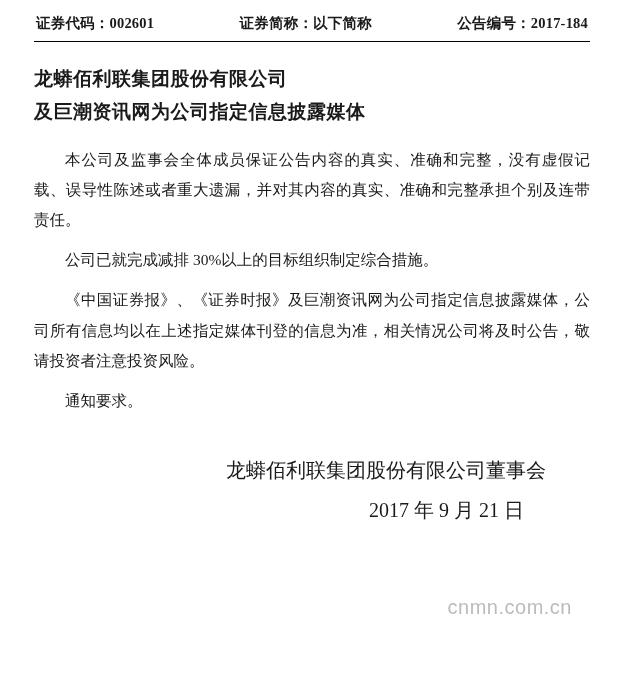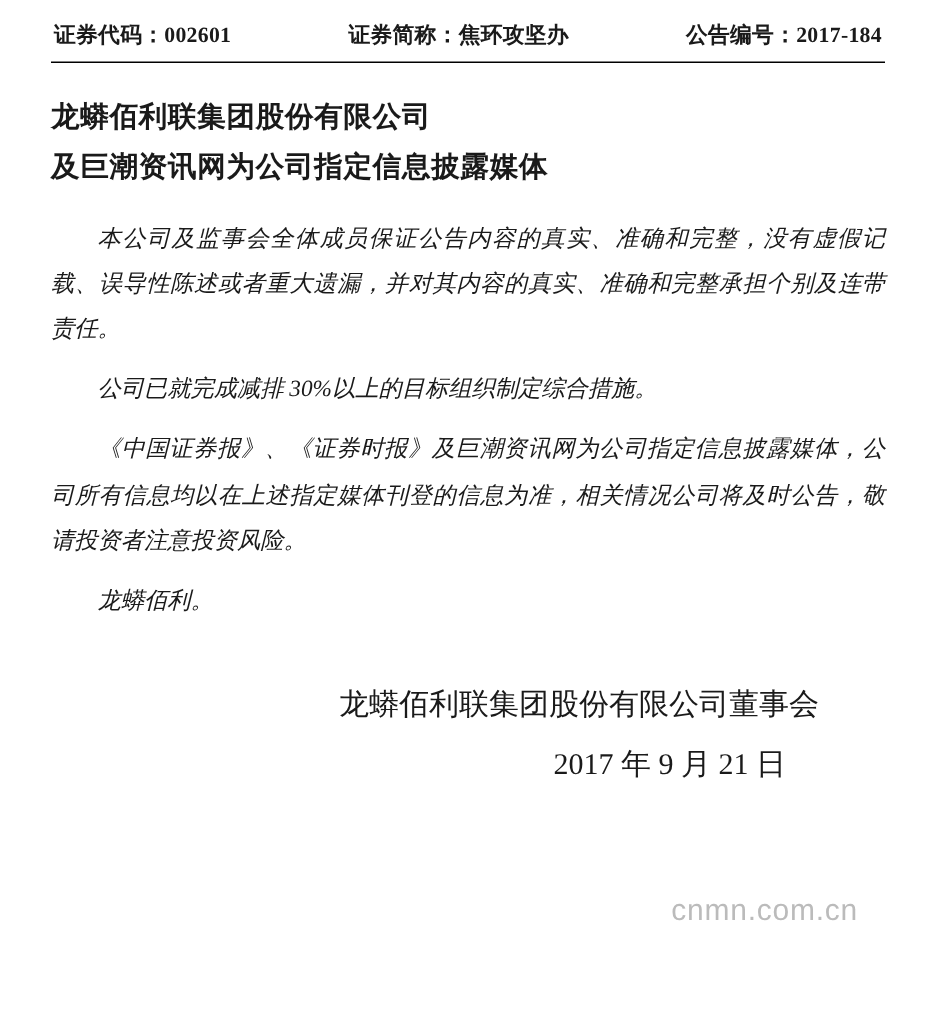--- a/index.html
+++ b/index.html
@@ -58,21 +58,20 @@
   .body {
     margin-top: 16px;
     font-size: 15.5px;
     line-height: 1.95;
     text-align: justify;
     text-justify: inter-ideograph;
   }
   .para {
     text-indent: 2em;
     margin: 16px 0 3px 0;
-    font-style: italic;
   }
   .para.gap {
     margin-top: 10px;
   }
   
   .sign {
     margin-top: 34px;
     text-align: right;
     font-size: 20px;
     line-height: 2.0;
@@ -100,39 +99,39 @@
 </head>
 <body>
 
 <div class="page">
 
   <div class="header-row">
     <div class="header-item">
       <span>证券代码：</span><span class="hv">002601</span>
     </div>
     <div class="header-item">
-      <span>证券简称：</span><span class="hv">焦环攻坚办</span>
+      <span>证券简称：</span><span class="hv">以下简称</span>
     </div>
     <div class="header-item">
       <span>公告编号：</span><span class="hv">2017-184</span>
     </div>
   </div>
 
   <div class="rule"></div>
 
   <div class="title-block">
     <div class="title-line">龙蟒佰利联集团股份有限公司</div>
     <div class="title-line">及巨潮资讯网为公司指定信息披露媒体</div>
   </div>
 
   <div class="body">
     <p class="para">本公司及监事会全体成员保证公告内容的真实、准确和完整，没有虚假记载、误导性陈述或者重大遗漏，并对其内容的真实、准确和完整承担个别及连带责任。</p>
     <p class="para gap">公司已就完成减排 30%以上的目标组织制定综合措施。</p>
     <p class="para gap">《中国证券报》、《证券时报》及巨潮资讯网为公司指定信息披露媒体，公司所有信息均以在上述指定媒体刊登的信息为准，相关情况公司将及时公告，敬请投资者注意投资风险。</p>
-    <p class="para gap">龙蟒佰利。</p>
+    <p class="para gap">通知要求。</p>
   </div>
 
   <div class="sign">
     <div>龙蟒佰利联集团股份有限公司董事会</div>
     <div class="date">2017 年 9 月 21 日</div>
   </div>
 
   <div class="watermark">cnmn.com.cn</div>
 
 </div>

